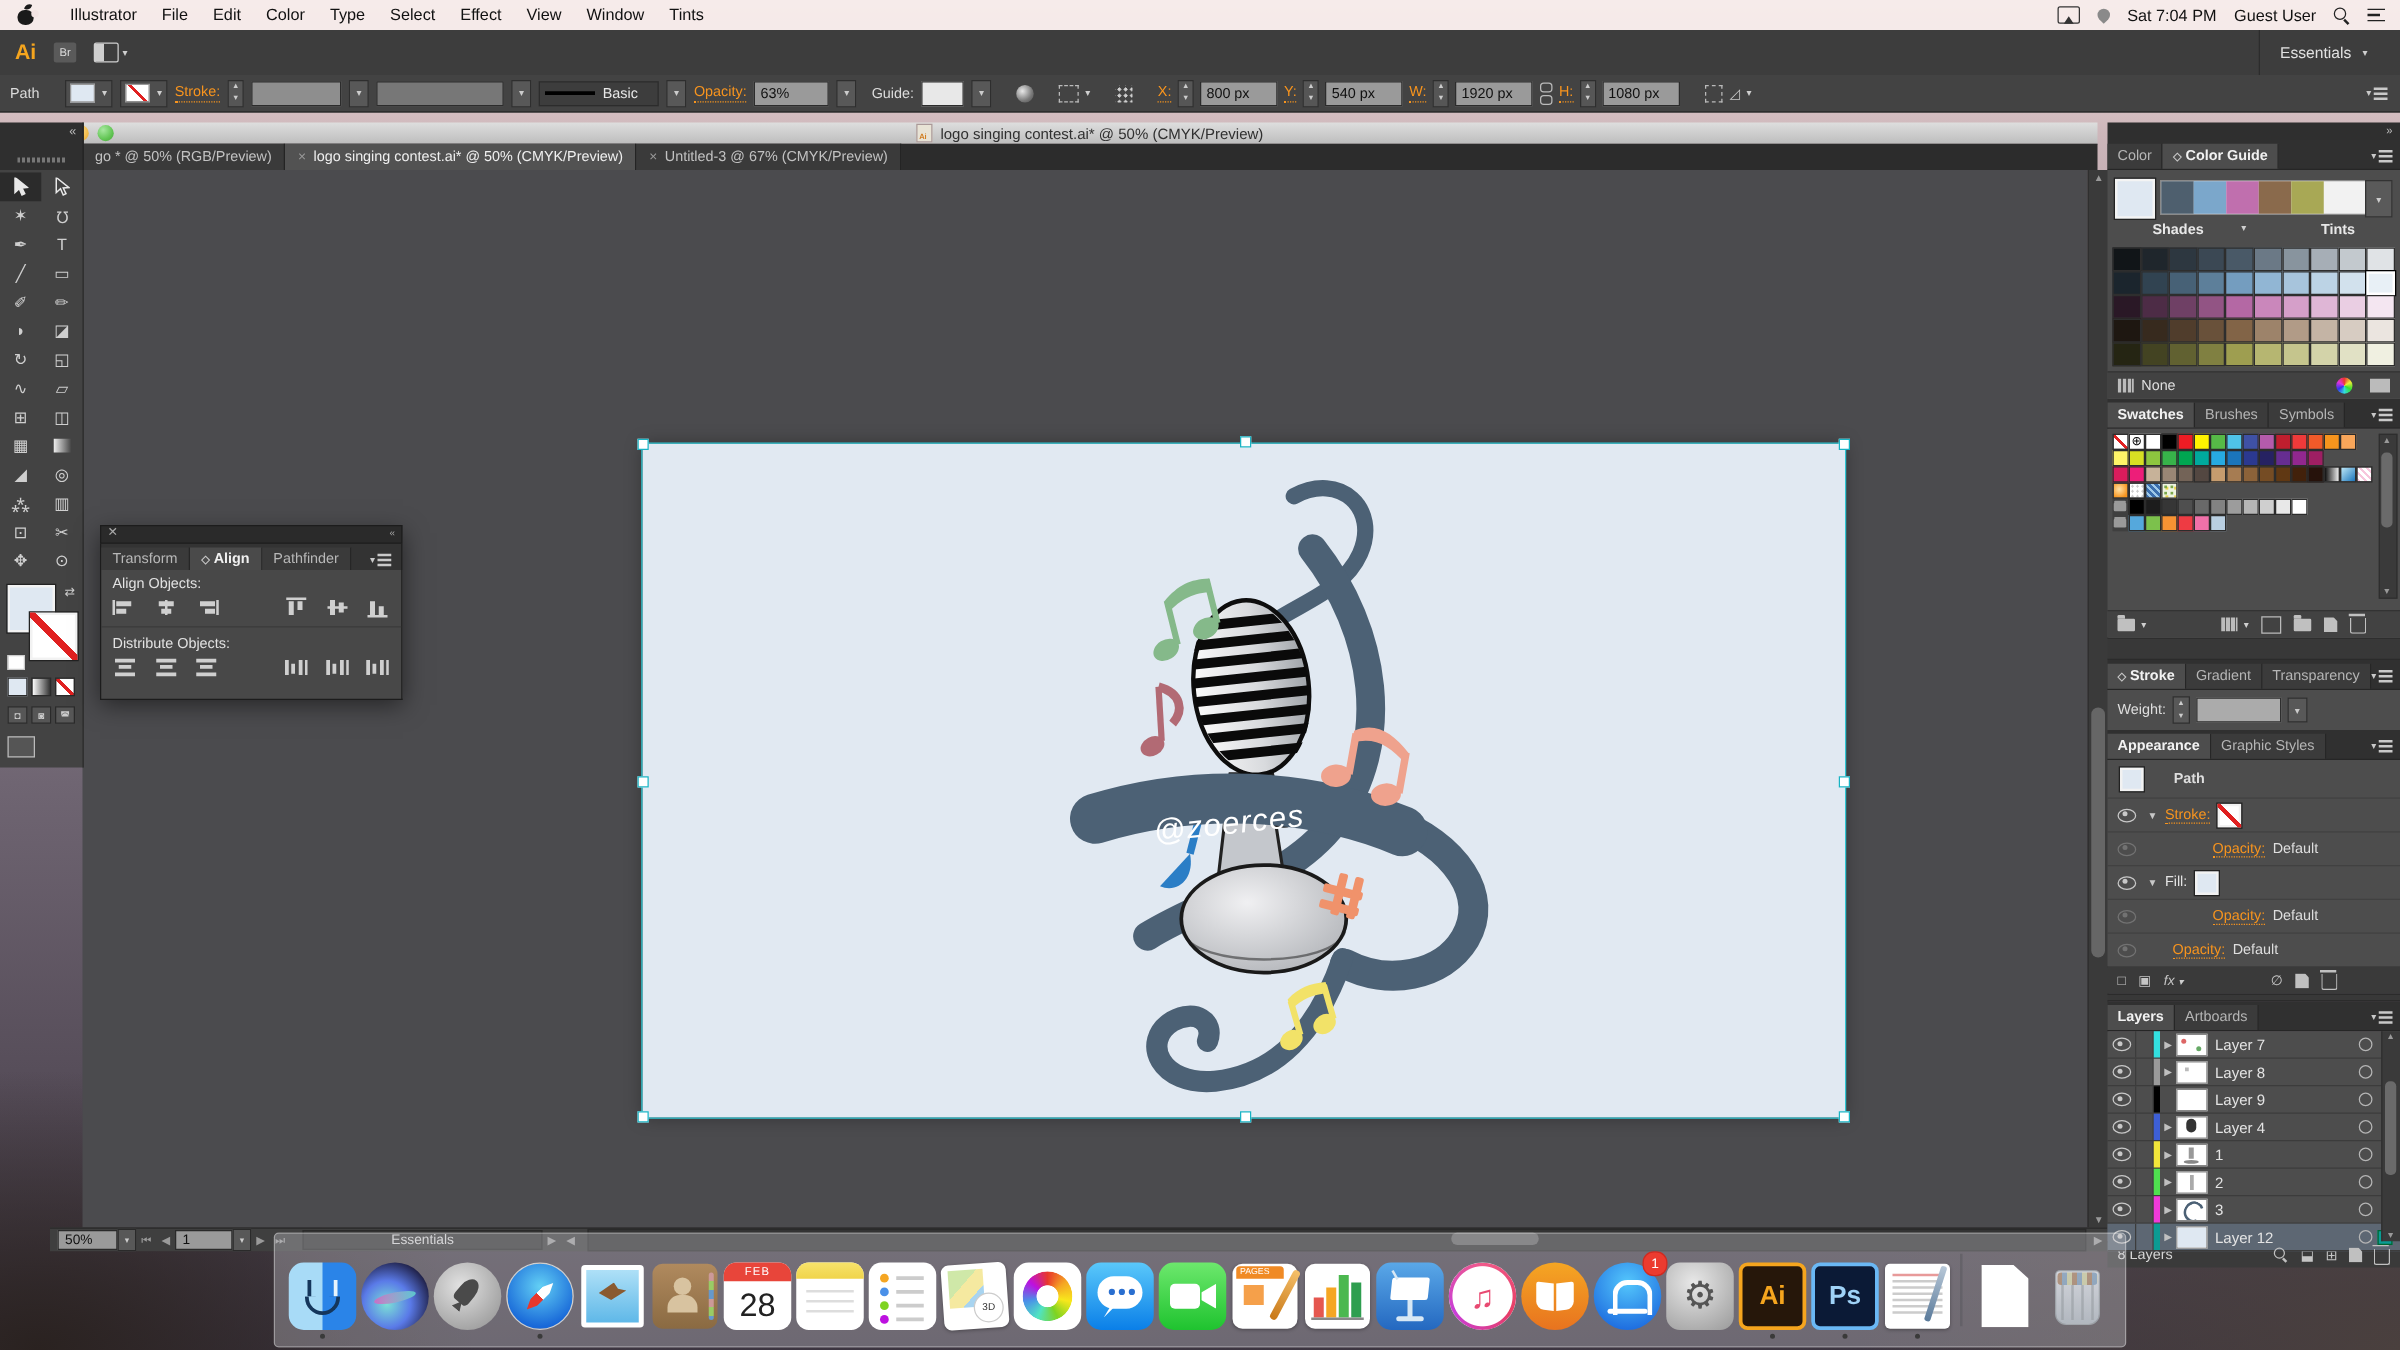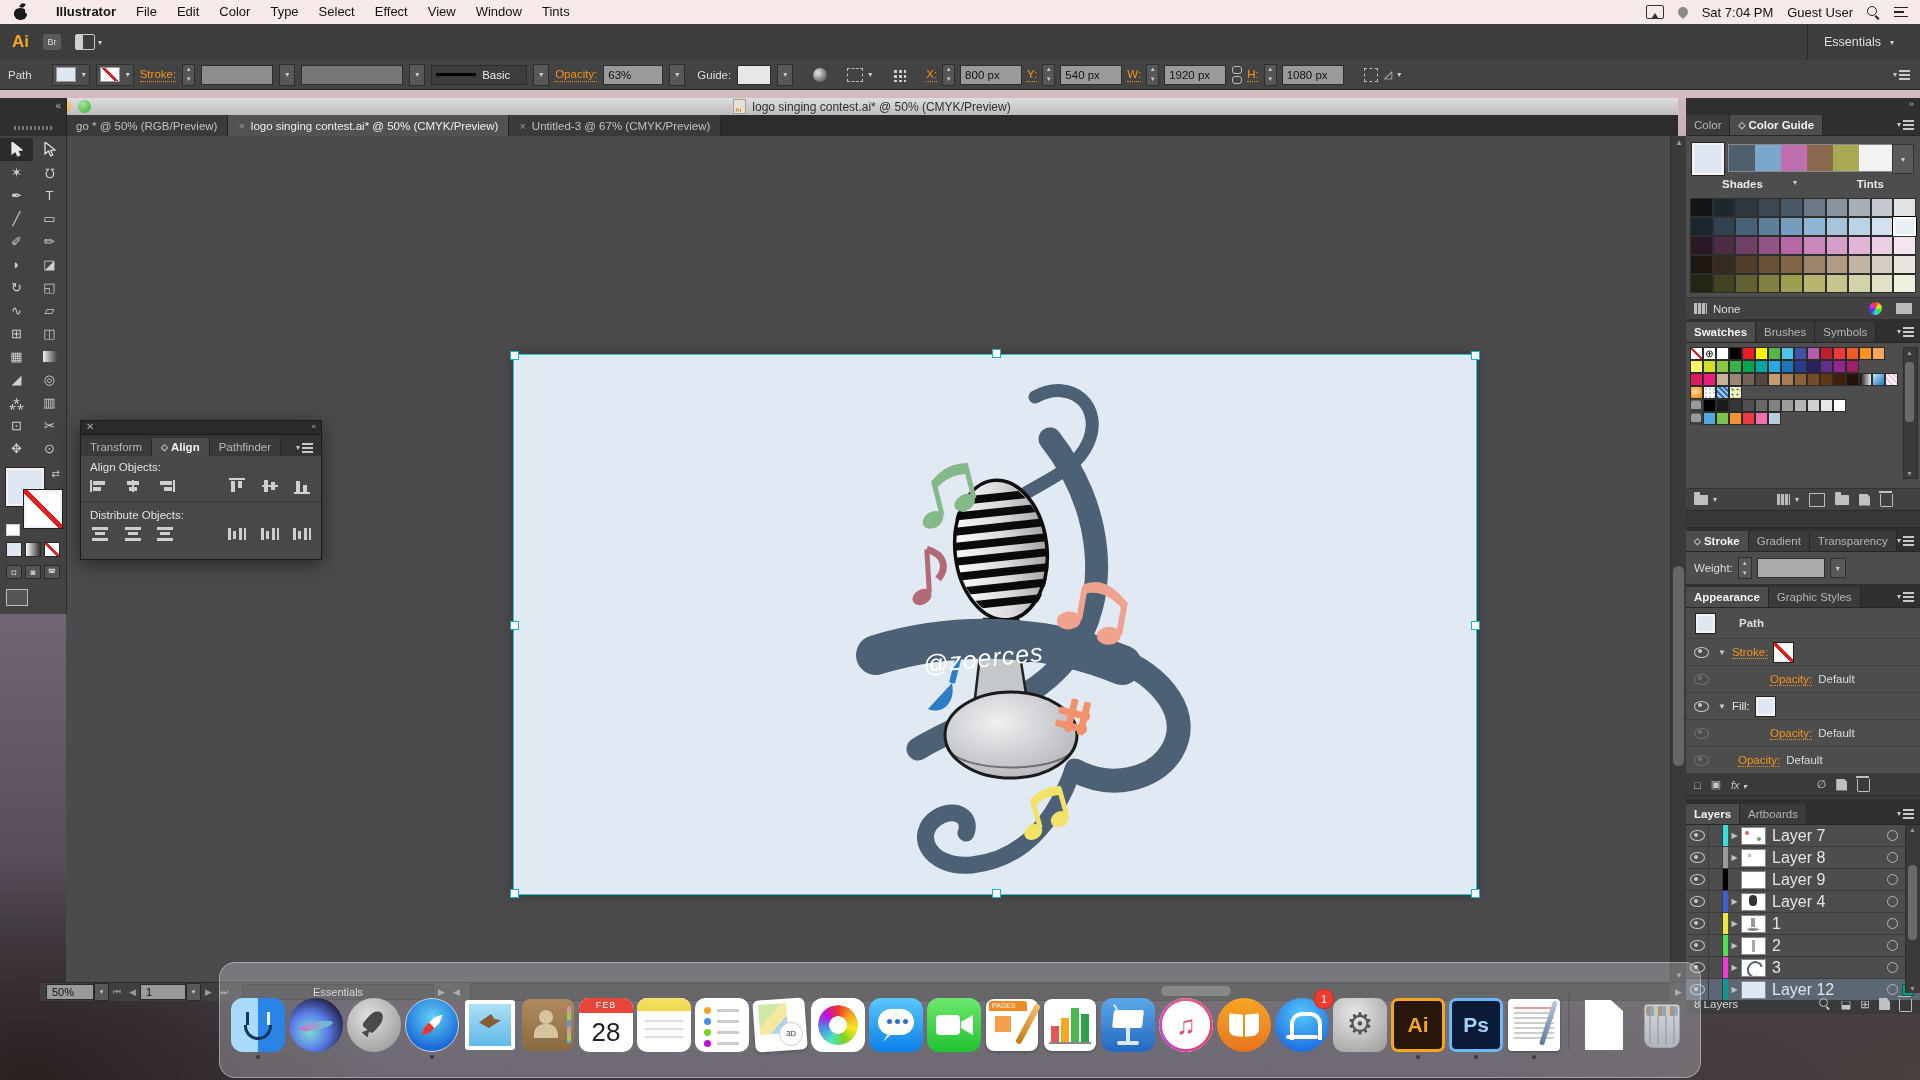--- a/index.html
+++ b/index.html
@@ -11,21 +11,21 @@
       linear-gradient(180deg,#f3e3e2 0%,#edd9d8 2.5%,#cdb6ba 10%,#a08f9a 30%,#6f6572 58%,#544b57 82%,#3c3540 100%);}
   .ni{user-select:none;}
   
   #menubar{position:absolute;left:0;top:0;width:1920px;height:24px;background:rgba(246,236,235,.88);
     display:flex;align-items:center;font-size:13px;color:#111;z-index:50;}
   .mb-apple{width:14px;height:15px;position:relative;margin:0 18px 0 14px;}
   .mb-apple .a-body{position:absolute;left:0;bottom:0;width:13px;height:12px;background:#1a1a1a;border-radius:45% 45% 48% 48%;}
   .mb-apple .a-bite{position:absolute;right:-3px;top:3px;width:6px;height:6px;border-radius:50%;background:#f3e4e3;}
   .mb-apple .a-leaf{position:absolute;left:6px;top:-2px;width:5px;height:5px;background:#1a1a1a;border-radius:80% 0 80% 0;transform:rotate(20deg);}
   .mb-item{padding:0 10px;line-height:24px;}
-  .mb-item.app{font-weight:bold;}
+  .mb-item.app{font-weight:normal;}
   #mb-right{margin-left:auto;display:flex;align-items:center;gap:14px;padding-right:12px;}
   .mb-display-ic{width:16px;height:12px;border:1.5px solid #333;border-radius:2px;position:relative;}
   .mb-display-ic:after{content:"";position:absolute;left:4px;bottom:-1px;border-left:4px solid transparent;border-right:4px solid transparent;border-bottom:6px solid #333;}
   .mb-loc-ic{width:10px;height:10px;background:#8a8a8a;border-radius:50% 50% 50% 0;transform:rotate(-45deg);}
   .mb-search{width:13px;height:13px;position:relative;}
   .mb-search:before{content:"";position:absolute;left:0;top:0;width:8px;height:8px;border:1.8px solid #222;border-radius:50%;}
   .mb-search:after{content:"";position:absolute;left:9px;top:9px;width:5px;height:1.8px;background:#222;transform:rotate(45deg);transform-origin:0 0;}
   .mb-list{width:14px;height:11px;display:flex;flex-direction:column;justify-content:space-between;}
   .mb-list i{height:1.8px;background:#222;}
   .mb-list i:nth-child(2){width:70%;}
@@ -183,32 +183,32 @@
   #appear-foot{height:21px;background:#3a3a3a;border-top:1px solid #2e2e2e;display:flex;align-items:center;gap:10px;padding:0 8px;color:#c5c5c5;font-size:11px;}
   
   #ly-body{height:168px;position:relative;}
   .lyrow{display:flex;align-items:center;height:21px;border-bottom:1px solid #3c3c3c;position:relative;}
   .lyrow.sel{background:#5d6773;}
   .lyrow .eyec{width:22px;display:flex;justify-content:center;border-right:1px solid #3c3c3c;align-self:stretch;align-items:center;}
   .lyrow .lockc{width:13px;border-right:1px solid #3c3c3c;align-self:stretch;}
   .lyrow .cbar{width:5px;align-self:stretch;}
   .lyrow .exp{width:13px;color:#c0c0c0;font-size:8px;text-align:center;}
   .lyrow .thumb{width:23px;height:16px;background:#fff;border:1px solid #888;margin-right:6px;position:relative;overflow:hidden;}
-  .lyrow .nm{color:#e4e4e4;font-size:16px;}
+  .lyrow .nm{color:#e4e4e4;font-size:12px;}
   .lyrow .tgt{position:absolute;right:22px;width:9px;height:9px;border:1.3px solid #b5b5b5;border-radius:50%;}
   .lyrow .selbox{position:absolute;right:6px;width:10px;height:10px;background:#0b9b93;border:1px solid #063;}
   .lyrow.sel:after{content:"";position:absolute;right:0;top:0;border-left:8px solid transparent;border-top:8px solid #e8e8e8;}
   #ly-foot{height:20px;background:#3a3a3a;border-top:1px solid #2e2e2e;display:flex;align-items:center;padding:0 8px;gap:10px;color:#d5d5d5;}
   #ly-foot .icons{margin-left:auto;display:flex;gap:9px;align-items:center;}
   .ly-scroll{position:absolute;right:0;top:0;width:14px;height:168px;background:#3a3a3a;border-left:1px solid #2e2e2e;}
   .ly-scroll .thumb{position:absolute;left:2px;top:40px;width:9px;height:75px;background:#6a6a6a;border-radius:4px;}
   .ly-scroll .a{position:absolute;left:3px;font-size:7px;color:#999;}
   .pgap{height:16px;background:#383838;border-top:1px solid #2b2b2b;border-bottom:1px solid #2b2b2b;}
   
-  #dock{position:absolute;left:50%;bottom:2px;transform:translateX(-50%);height:74px;background:rgba(215,215,222,.32);border:1px solid rgba(255,255,255,.35);border-radius:16px;display:flex;align-items:flex-end;padding:20px 10px;gap:2px;z-index:60;}
+  #dock{position:absolute;left:50%;bottom:2px;transform:translateX(-50%);height:74px;background:rgba(215,215,222,.32);border:1px solid rgba(255,255,255,.35);border-radius:4px;display:flex;align-items:flex-end;padding:8px 10px;gap:2px;z-index:60;}
   .dock-item{position:relative;width:56px;height:64px;display:flex;align-items:center;justify-content:center;}
   .dock-ic{position:relative;width:54px;height:54px;}
   .dock-item .dot{position:absolute;bottom:-2px;left:50%;transform:translateX(-50%);width:4px;height:4px;border-radius:50%;background:#3a3a3a;}
   .dock-sep{width:2px;height:58px;background:rgba(90,90,95,.55);margin:0 4px;align-self:center;}
   .badge{position:absolute;top:-4px;right:-4px;min-width:18px;height:18px;border-radius:9px;background:#ec3b2f;color:#fff;font-size:11px;display:flex;align-items:center;justify-content:center;border:1px solid #d02a20;}
 </style>
 </head>
 <body>
 
 <div id="screen" class="ni">

